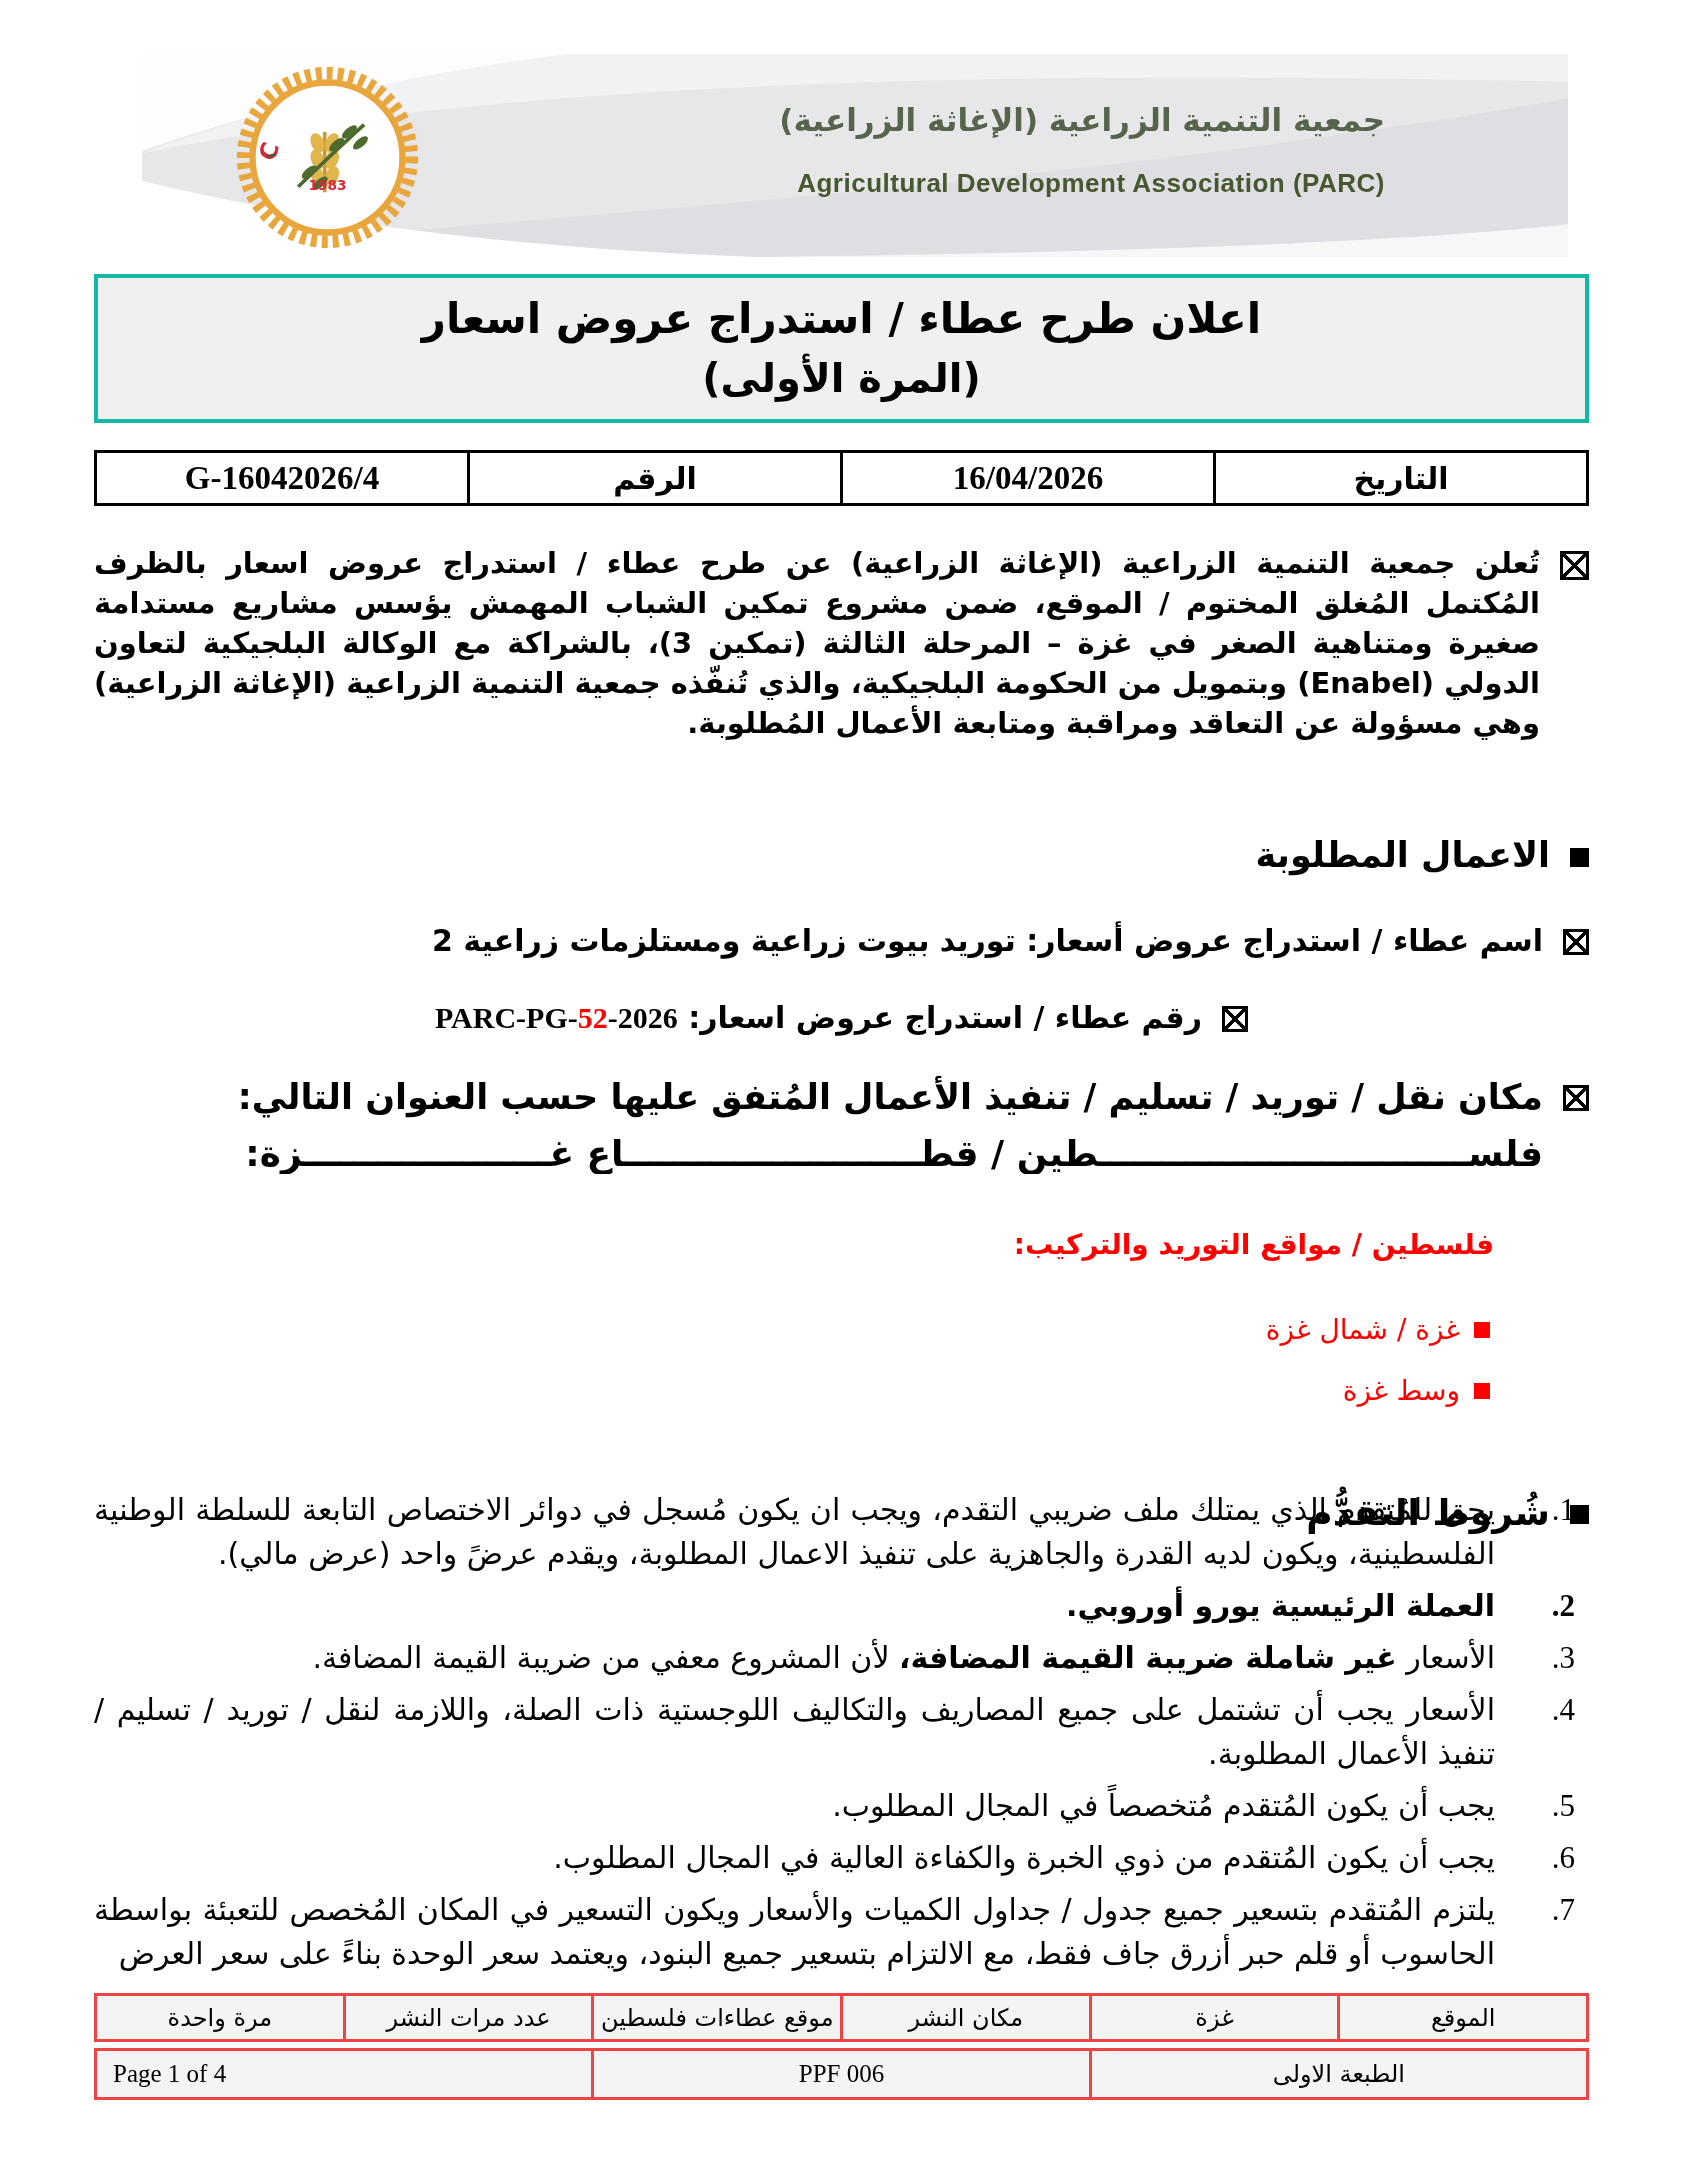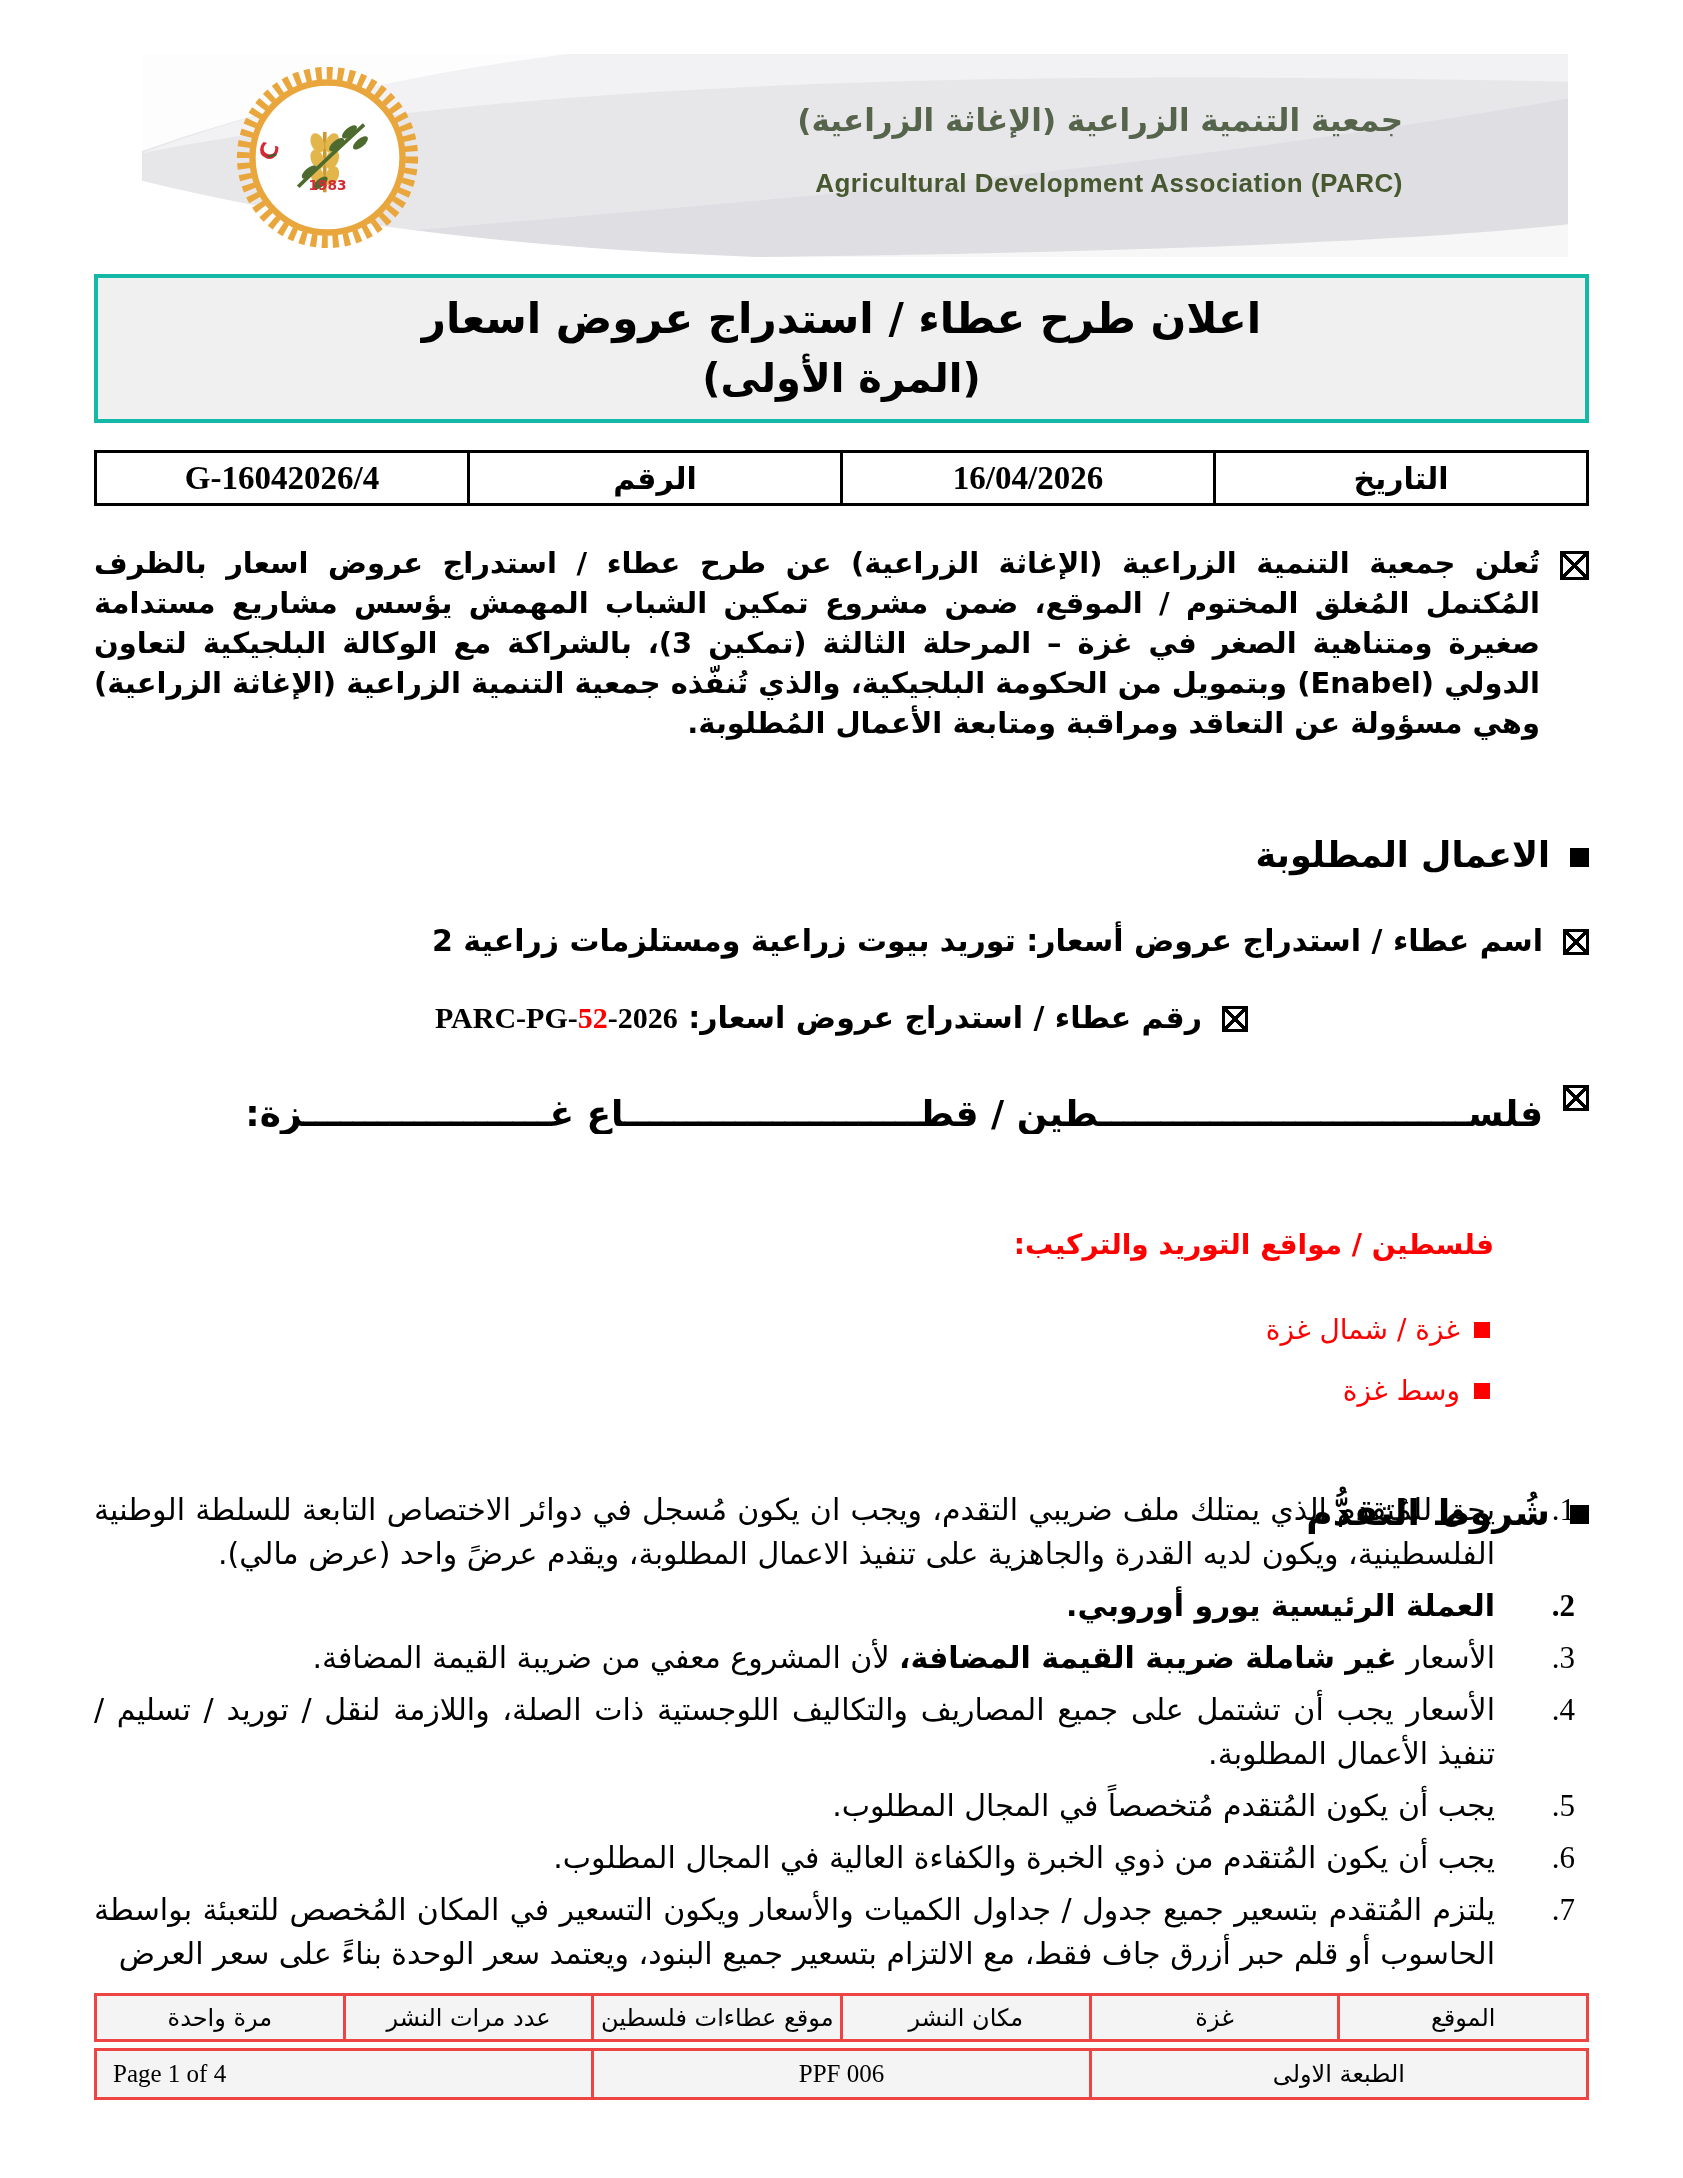--- a/index.html
+++ b/index.html
@@ -3,21 +3,21 @@
 <meta charset="utf-8">
 <style>
   * { margin:0; padding:0; box-sizing:border-box; }
   body { background:#fff; font-family:"DejaVu Sans", sans-serif; }
   .page { position:relative; width:1683px; height:2178px; background:#fff; overflow:hidden; direction:rtl; }
 
   
   .band { position:absolute; top:54px; left:142px; width:1426px; height:203px; }
   .band svg.waves { position:absolute; inset:0; width:100%; height:100%; }
   .logo { position:absolute; left:94px; top:12px; width:183px; height:183px; }
-  .band-text { position:absolute; right:165px; top:48px; text-align:right; }
+  .band-text { position:absolute; right:183px; top:48px; text-align:right; }
   .org-ar { font-size:31px; font-weight:bold; color:#55644a; }
   .org-en { font-size:26px; font-weight:bold; color:#47572f; margin-top:30px; letter-spacing:0.5px;
             font-family:"Liberation Sans", sans-serif; direction:ltr; }
 
   
   .title-box { position:absolute; top:274px; left:94px; width:1495px; height:149px;
                background:#f0f0f1; border:4px solid #14b8a6; text-align:center; padding-top:16px; }
   .title-box .t1 { font-size:42px; font-weight:bold; color:#000; }
   .title-box .t2 { font-size:40px; font-weight:bold; color:#000; margin-top:12px; }
 
@@ -167,20 +167,21 @@
     <span class="chk"></span>
     <span>
       <span>رقم عطاء / استدراج عروض اسعار:</span>
       <span class="latin-code"><span>PARC-PG-</span><span class="red">52</span><span>-2026</span></span>
     </span>
   </div>
 
   <div class="flow row loc-head">
     <span class="chk"></span>
     <div>
+      <div>مكان نقل / توريد / تسليم / تنفيذ الأعمال المُتفق عليها حسب العنوان التالي:</div>
       <div class="loc-line2">فلســــــــــــــــــــــــــــــطين / قطــــــــــــــــــــــــاع غــــــــــــــــــــزة:</div>
     </div>
   </div>
 
   <div class="flow red-sub">فلسطين / مواقع التوريد والتركيب:</div>
   <div class="flow row red-bullet rb1">
     <span class="sq red"></span>
     <span>غزة / شمال غزة</span>
   </div>
   <div class="flow row red-bullet rb2">

